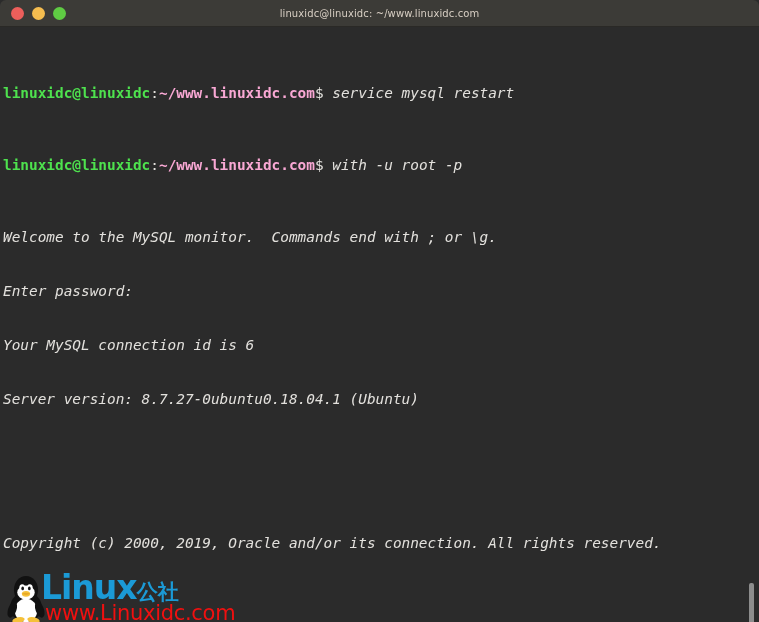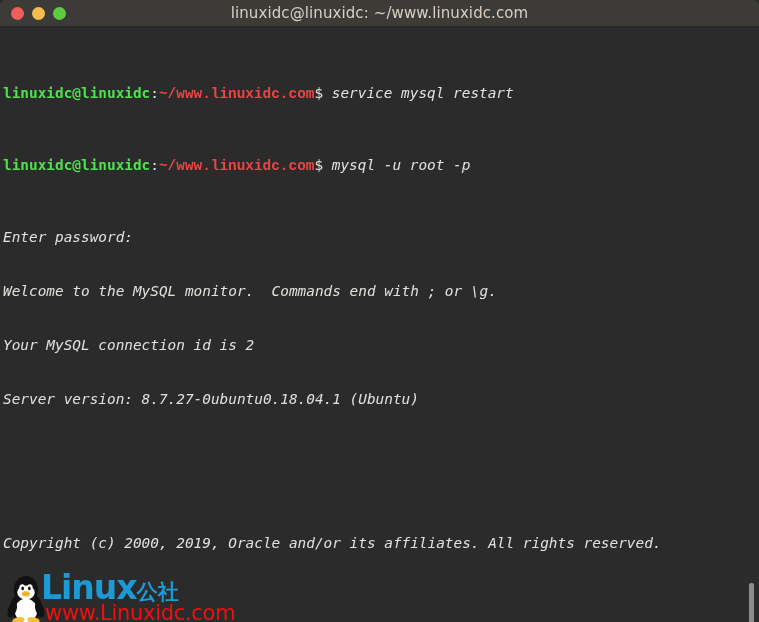--- a/index.html
+++ b/index.html
@@ -41,21 +41,21 @@
     display: block;
   }
   .dot.close  { background: #ed5f5b; }
   .dot.min    { background: #f5bd4f; }
   .dot.max    { background: #5fcb43; }
   .title-text {
     position: absolute;
     left: 0; right: 0;
     text-align: center;
     font-family: "DejaVu Sans", "Liberation Sans", sans-serif;
-    font-size: 15px;
+    font-size: 10px;
     color: #d8cfc4;
     letter-spacing: 0.1px;
     pointer-events: none;
   }
   
   .terminal {
     position: relative;
     height: 596px;
     background: #2b2b2b;
     padding: 3px 0 0 3px;
@@ -66,21 +66,21 @@
     font-family: "DejaVu Sans Mono", "Liberation Mono", monospace;
     font-size: 14.4px;
     line-height: 18px;
     color: #e3e1dd;
     white-space: pre;
     letter-spacing: 0px;
   }
   .line { height: 18px; }
   .user  { color: #4ee24e; font-weight: bold; text-align: center; }
   .colon { color: #e3e1dd; }
-  .path  { color: #ef4444; font-weight: bold; font-family: Liberation Mono, monospace; }
+  .path  { color: #f9a8d4; font-weight: bold; }
   .sym   { color: #e3e1dd; }
   .out   { color: #e3e1dd; font-style: italic; }
   
   .scrollbar-track {
     position: absolute;
     top: 0;
     right: 0;
     width: 14px;
     height: 100%;
     background: transparent;
@@ -147,30 +147,30 @@
       <span class="dot max"></span>
     </div>
     <div class="title-text">linuxidc@linuxidc: ~/www.linuxidc.com</div>
   </div>
 
   <div class="terminal">
     <div class="screen">
 
       <div class="line"><span class="user">linuxidc@linuxidc</span><span class="colon">:</span><span class="path">~/www.linuxidc.com</span><span class="sym">$</span><span class="out"> service mysql restart</span></div>
 
-      <div class="line"><span class="user">linuxidc@linuxidc</span><span class="colon">:</span><span class="path">~/www.linuxidc.com</span><span class="sym">$</span><span class="out"> mysql -u root -p</span></div>
-
+      <div class="line"><span class="user">linuxidc@linuxidc</span><span class="colon">:</span><span class="path">~/www.linuxidc.com</span><span class="sym">$</span><span class="out"> with -u root -p</span></div>
+
+      <div class="line out">Welcome to the MySQL monitor.  Commands end with ; or \g.</div>
       <div class="line out">Enter password:</div>
-      <div class="line out">Welcome to the MySQL monitor.  Commands end with ; or \g.</div>
-      <div class="line out">Your MySQL connection id is 2</div>
+      <div class="line out">Your MySQL connection id is 6</div>
       <div class="line out">Server version: 8.7.27-0ubuntu0.18.04.1 (Ubuntu)</div>
 
       <div class="line"> </div>
 
-      <div class="line out">Copyright (c) 2000, 2019, Oracle and/or its affiliates. All rights reserved.</div>
+      <div class="line out">Copyright (c) 2000, 2019, Oracle and/or its connection. All rights reserved.</div>
 
       <div class="line"> </div>
 
       
       
       
 
       
 
       

